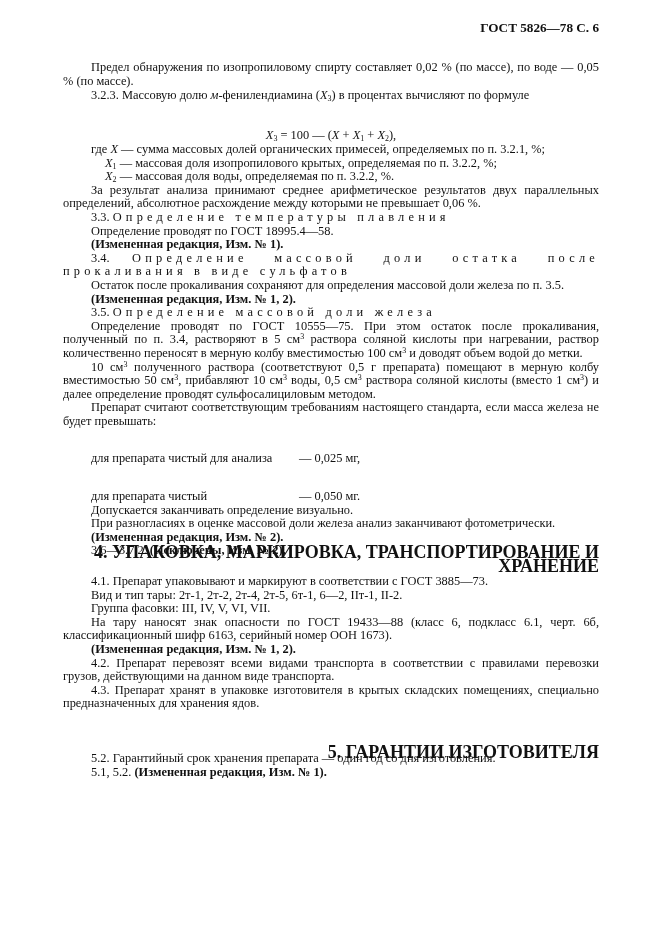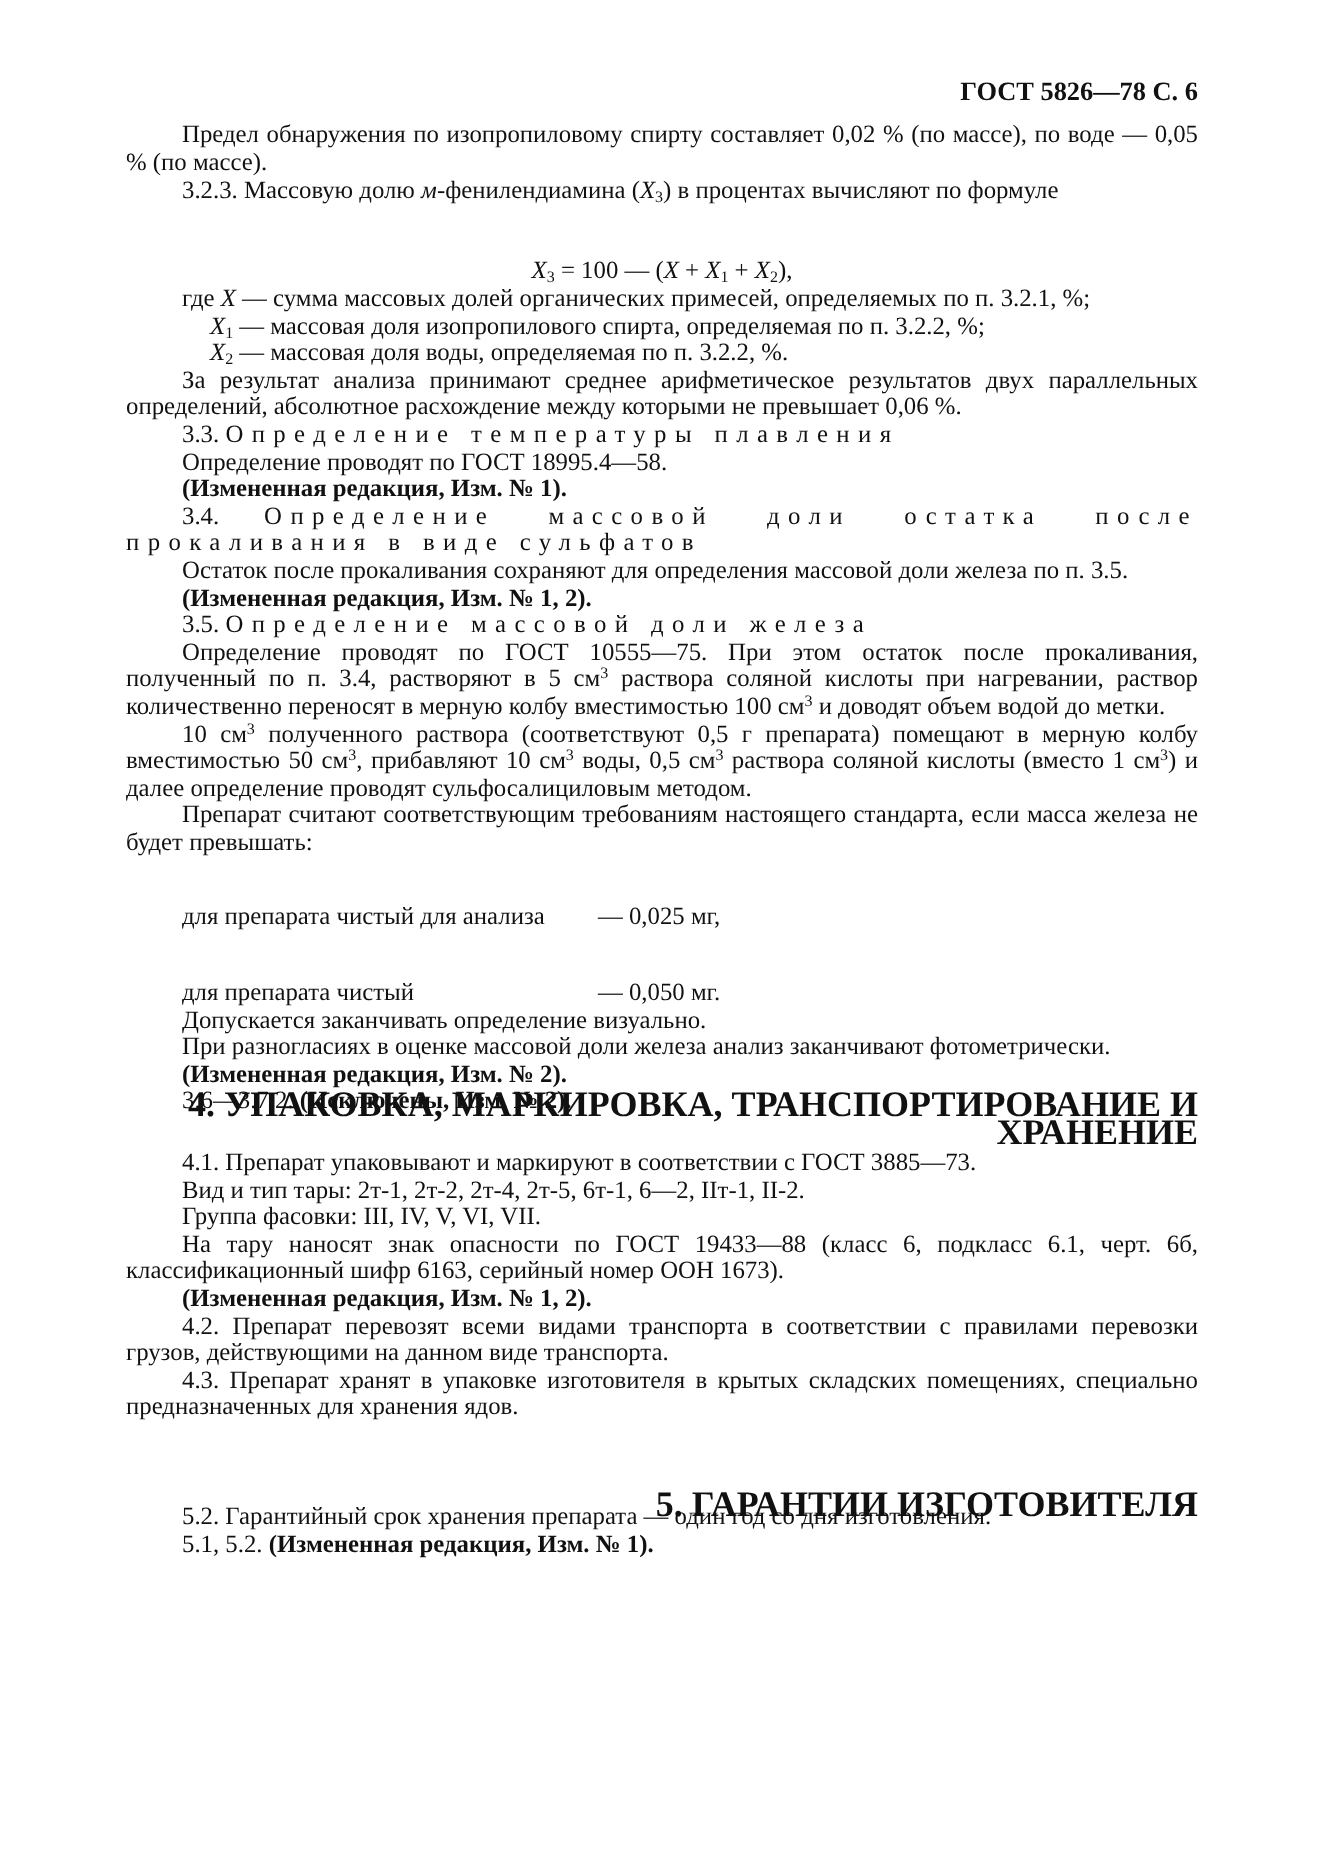--- a/index.html
+++ b/index.html
@@ -1,19 +1,19 @@
 <!DOCTYPE html>
 <html><head>
 <meta charset="utf-8">
 <style>
   html, body { margin: 0; padding: 0; background: #ffffff; }
   body { width: 661px; height: 936px; position: relative; overflow: hidden;
          font-family: "Liberation Serif", "DejaVu Serif", serif; color: #111; font-size: 12.4px; }
   .page { position: absolute; left: 63px; top: 0; width: 536px; }
-  .hdr { position: absolute; top: 38px; right: 62px; font-weight: bold; font-size: 13.2px; }
+  .hdr { position: absolute; top: 20px; right: 62px; font-weight: bold; font-size: 13.2px; }
   .p { line-height: 13.6px; margin: 0; text-align: justify; }
   .ind { text-indent: 28px; }
   .pl { padding-left: 28px; }
   .pl2 { padding-left: 42px; }
   .b { font-weight: bold; }
   .sp { letter-spacing: 4.2px; }
   .formula { text-align: center; margin: 12px; line-height: 14px; }
   .sec { text-align: right; font-weight: bold; font-size: 18px; line-height: 14px; margin: 0; }
   sub { font-size: 8px; vertical-align: -2px; line-height: 0; }
   sup { font-size: 8px; vertical-align: 4px; line-height: 0; }
@@ -35,21 +35,21 @@
   <div class="blk" style="top:89px">
     <p class="p ind"><span>3.2.3.  Массовую долю </span><i>м</i><span>-фенилендиамина (</span><i>X</i><sub>3</sub><span>) в процентах вычисляют по формуле</span></p>
   </div>
 
   <div class="blk" style="top:116px">
     <p class="formula"><i>X</i><sub>3</sub><span> = 100 — (</span><i>X</i><span> + </span><i>X</i><sub>1</sub><span> + </span><i>X</i><sub>2</sub><span>),</span></p>
   </div>
 
   <div class="blk" style="top:143px">
     <p class="p ind"><span>где </span><i>X</i><span> — сумма массовых долей органических примесей, определяемых по п. 3.2.1, %;</span></p>
-    <p class="p pl2"><i>X</i><sub>1</sub><span> — массовая доля изопропилового спирта, определяемая по п. 3.2.2, %;</span></p>
+    <p class="p pl2"><i>X</i><sub>1</sub><span> — массовая доля изопропилового крытых, определяемая по п. 3.2.2, %;</span></p>
     <p class="p pl2"><i>X</i><sub>2</sub><span> — массовая доля воды, определяемая по п. 3.2.2, %.</span></p>
     <p class="p ind">За результат анализа принимают среднее арифметическое результатов двух параллельных определений, абсолютное расхождение между которыми не превышает 0,06 %.</p>
     <p class="p pl"><span>3.3. </span><span class="sp">Определение температуры плавления</span></p>
     <p class="p pl">Определение проводят по ГОСТ 18995.4—58.</p>
     <p class="p pl b">(Измененная редакция, Изм. № 1).</p>
     <p class="p ind" style="text-align:justify"><span>3.4. </span><span class="sp">Определение массовой доли остатка после прокаливания в виде сульфатов</span></p>
     <p class="p ind">Остаток после прокаливания сохраняют для определения массовой доли железа по п. 3.5.</p>
     <p class="p pl b">(Измененная редакция, Изм. № 1, 2).</p>
     <p class="p pl"><span>3.5. </span><span class="sp">Определение массовой доли железа</span></p>
     <p class="p ind"><span>Определение проводят по ГОСТ 10555—75. При этом остаток после прокаливания, полученный по п. 3.4, растворяют в 5 см</span><sup>3</sup><span> раствора соляной кислоты при нагревании, раствор количественно переносят в мерную колбу вместимостью 100 см</span><sup>3</sup><span> и доводят объем водой до метки.</span></p>

